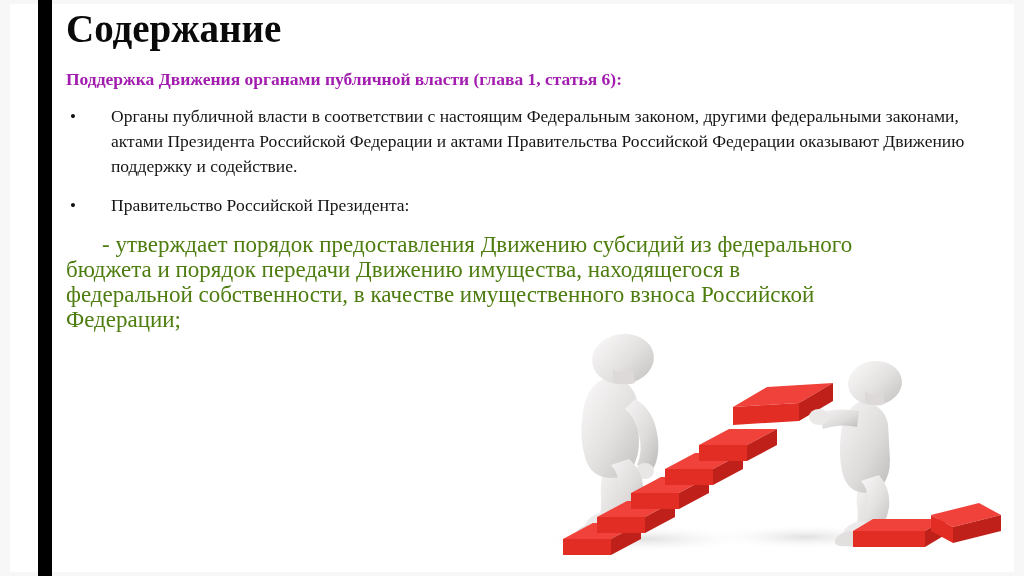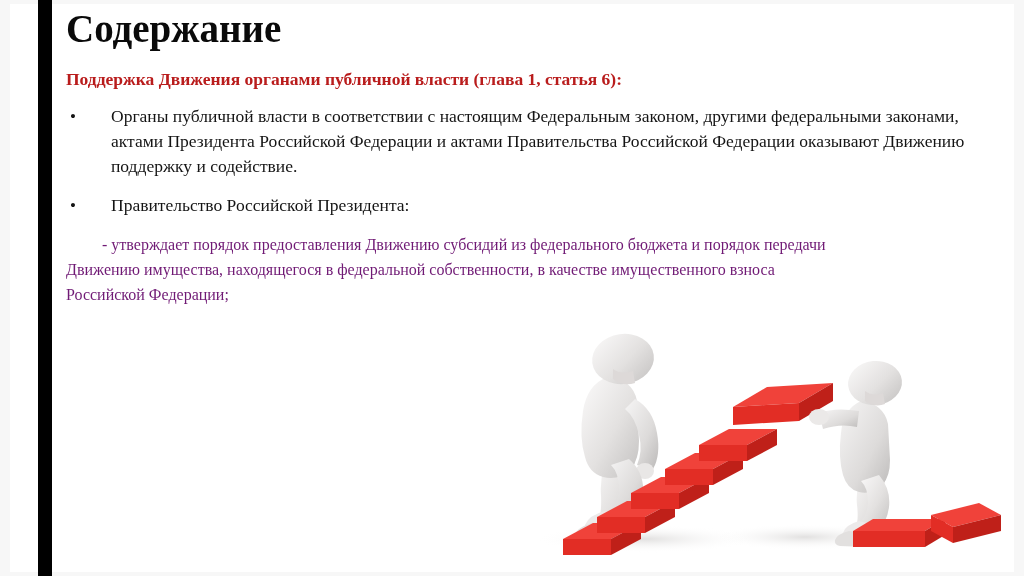--- a/index.html
+++ b/index.html
@@ -72,21 +72,21 @@
     color: #0a0a0a;
     letter-spacing: 0px;
   }
 
   .subtitle {
     margin: 16px 0 0 0;
     font-family: "Liberation Serif", "DejaVu Serif", serif;
     font-weight: bold;
     font-size: 17.5px;
     line-height: 22px;
-    color: #b91c1c;
+    color: #a21caf;
   }
 
   ul.bullets {
     list-style: none;
     margin: 14px 0 0 0;
     padding: 0;
   }
 
   li.bullet {
     position: relative;
@@ -106,23 +106,23 @@
     font-size: 17px;
     line-height: 25px;
     color: #141414;
   }
 
   .sub-para {
     margin: 6px 0 0 0;
     padding: 0;
     text-indent: 36px;
     font-family: "Liberation Serif", "DejaVu Serif", serif;
-    font-size: 16px;
+    font-size: 23px;
     line-height: 25px;
-    color: #701a75;
+    color: #4d7c0f;
     width: 790px;
   }
 
   
   .picture {
     position: absolute;
     left: 445px;
     top: 325px;
     width: 568px;
     height: 236px;

